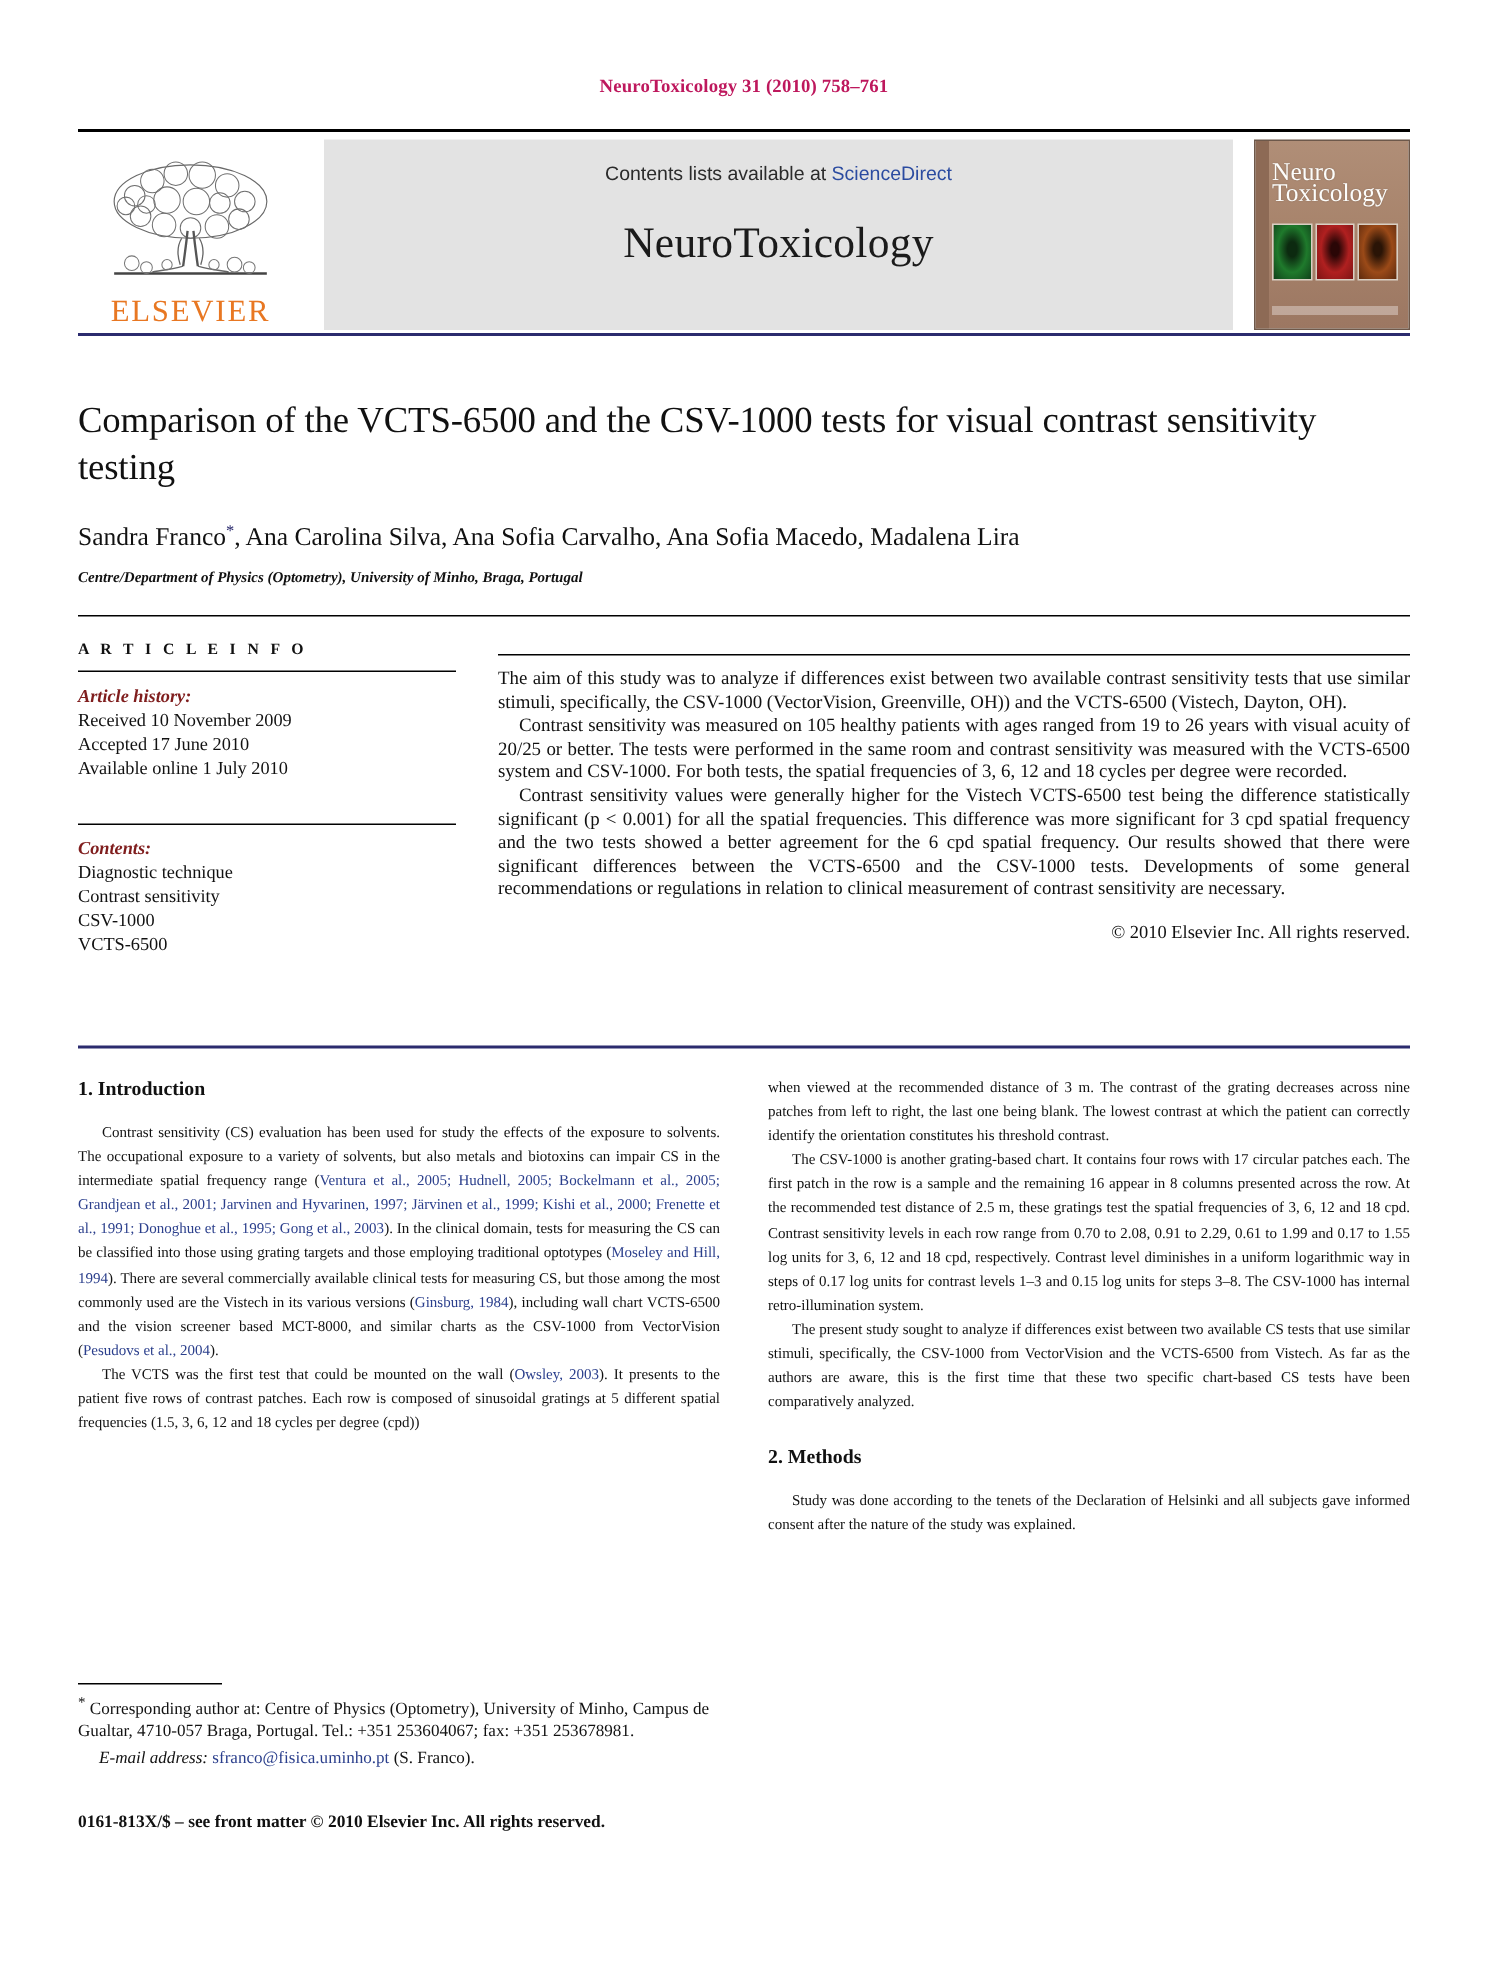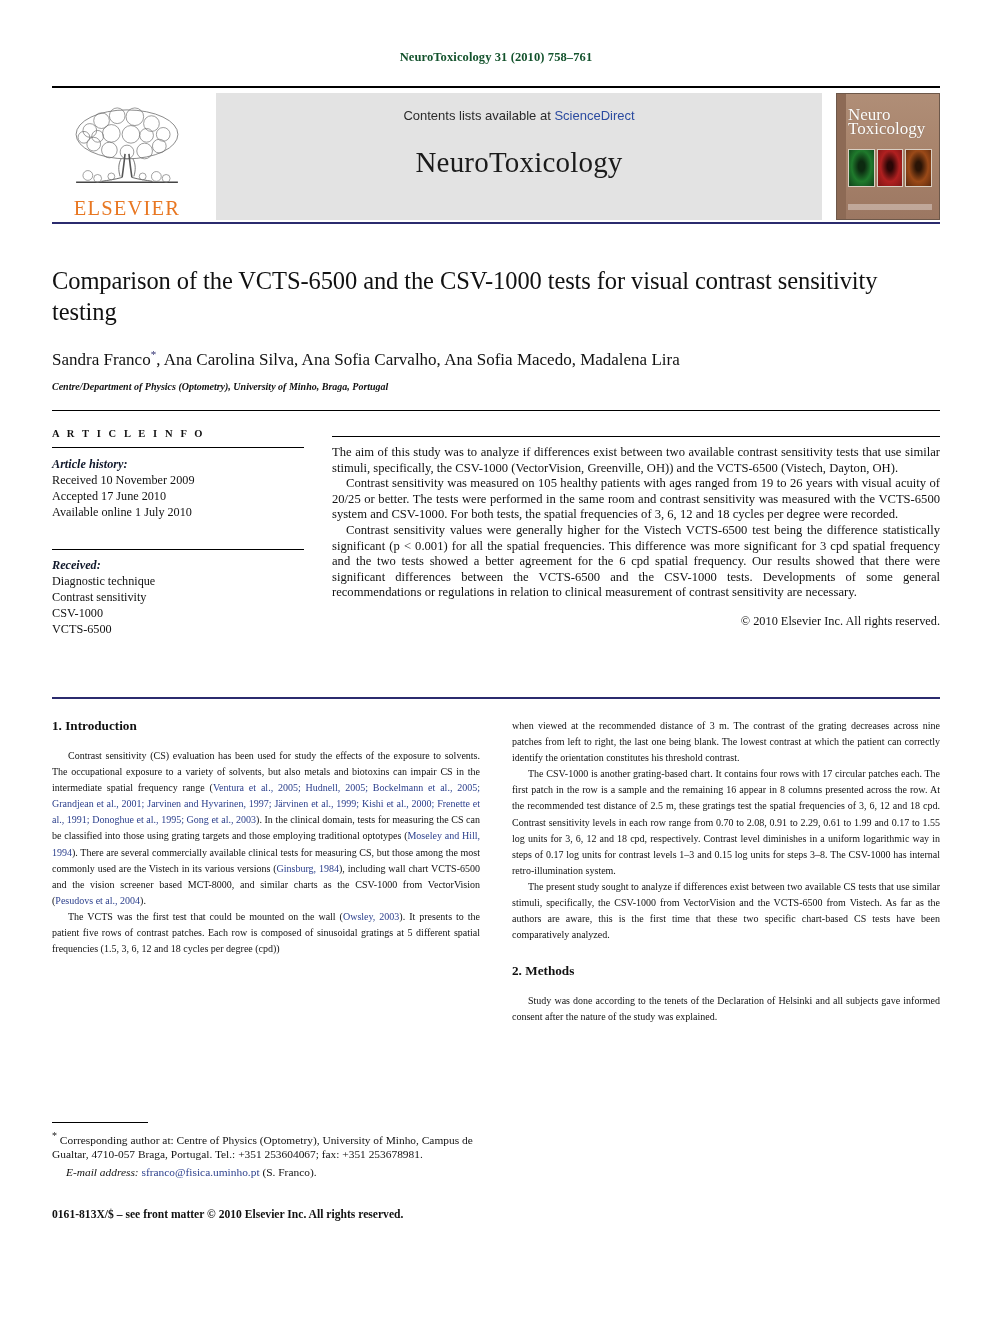--- a/index.html
+++ b/index.html
@@ -24,21 +24,21 @@
   
   .running-head {
     position: absolute;
     top: 50px;
     left: 0;
     width: 992px;
     text-align: center;
     font-family: "Liberation Serif", serif;
     font-weight: bold;
     font-size: 12.5px;
-    color: #14532d;
+    color: #be185d;
     letter-spacing: 0.1px;
   }
 
   
   .masthead {
     position: absolute;
     top: 86px;
     left: 52px;
     width: 888px;
     height: 132px;
@@ -246,21 +246,21 @@
     border-top: 1.3px solid #000;
     margin-top: 8px;
     margin-bottom: 8px;
   }
   .hr-thin.tight { margin-top: 7px; margin-bottom: 7px; }
   .info-head {
     font-family: "Liberation Serif", serif;
     font-style: italic;
     font-weight: bold;
     font-size: 12.2px;
-    color: #0f172a;
+    color: #7f1d1d;
     line-height: 16px;
   }
   .info-line {
     font-family: "Liberation Serif", serif;
     font-size: 12.2px;
     line-height: 16px;
     color: #111;
   }
   .info-gap { height: 22px; }
   .abstract-text {
@@ -447,21 +447,21 @@
 
     <div class="col-info">
       <div class="sec-label">A R T I C L E   I N F O</div>
       <div class="hr-thin"></div>
       <div class="info-head">Article history:</div>
       <div class="info-line">Received 10 November 2009</div>
       <div class="info-line">Accepted 17 June 2010</div>
       <div class="info-line">Available online 1 July 2010</div>
       <div class="info-gap"></div>
       <div class="hr-thin tight"></div>
-      <div class="info-head">Received:</div>
+      <div class="info-head">Contents:</div>
       <div class="info-line">Diagnostic technique</div>
       <div class="info-line">Contrast sensitivity</div>
       <div class="info-line">CSV-1000</div>
       <div class="info-line">VCTS-6500</div>
     </div>
 
     <div class="col-abstract">
       <div class="hr-thin"></div>
       <p class="abstract-text">The aim of this study was to analyze if differences exist between two available contrast sensitivity tests that use similar stimuli, specifically, the CSV-1000 (VectorVision, Greenville, OH)) and the VCTS-6500 (Vistech, Dayton, OH).</p>
       <p class="abstract-text">Contrast sensitivity was measured on 105 healthy patients with ages ranged from 19 to 26 years with visual acuity of 20/25 or better. The tests were performed in the same room and contrast sensitivity was measured with the VCTS-6500 system and CSV-1000. For both tests, the spatial frequencies of 3, 6, 12 and 18 cycles per degree were recorded.</p>

